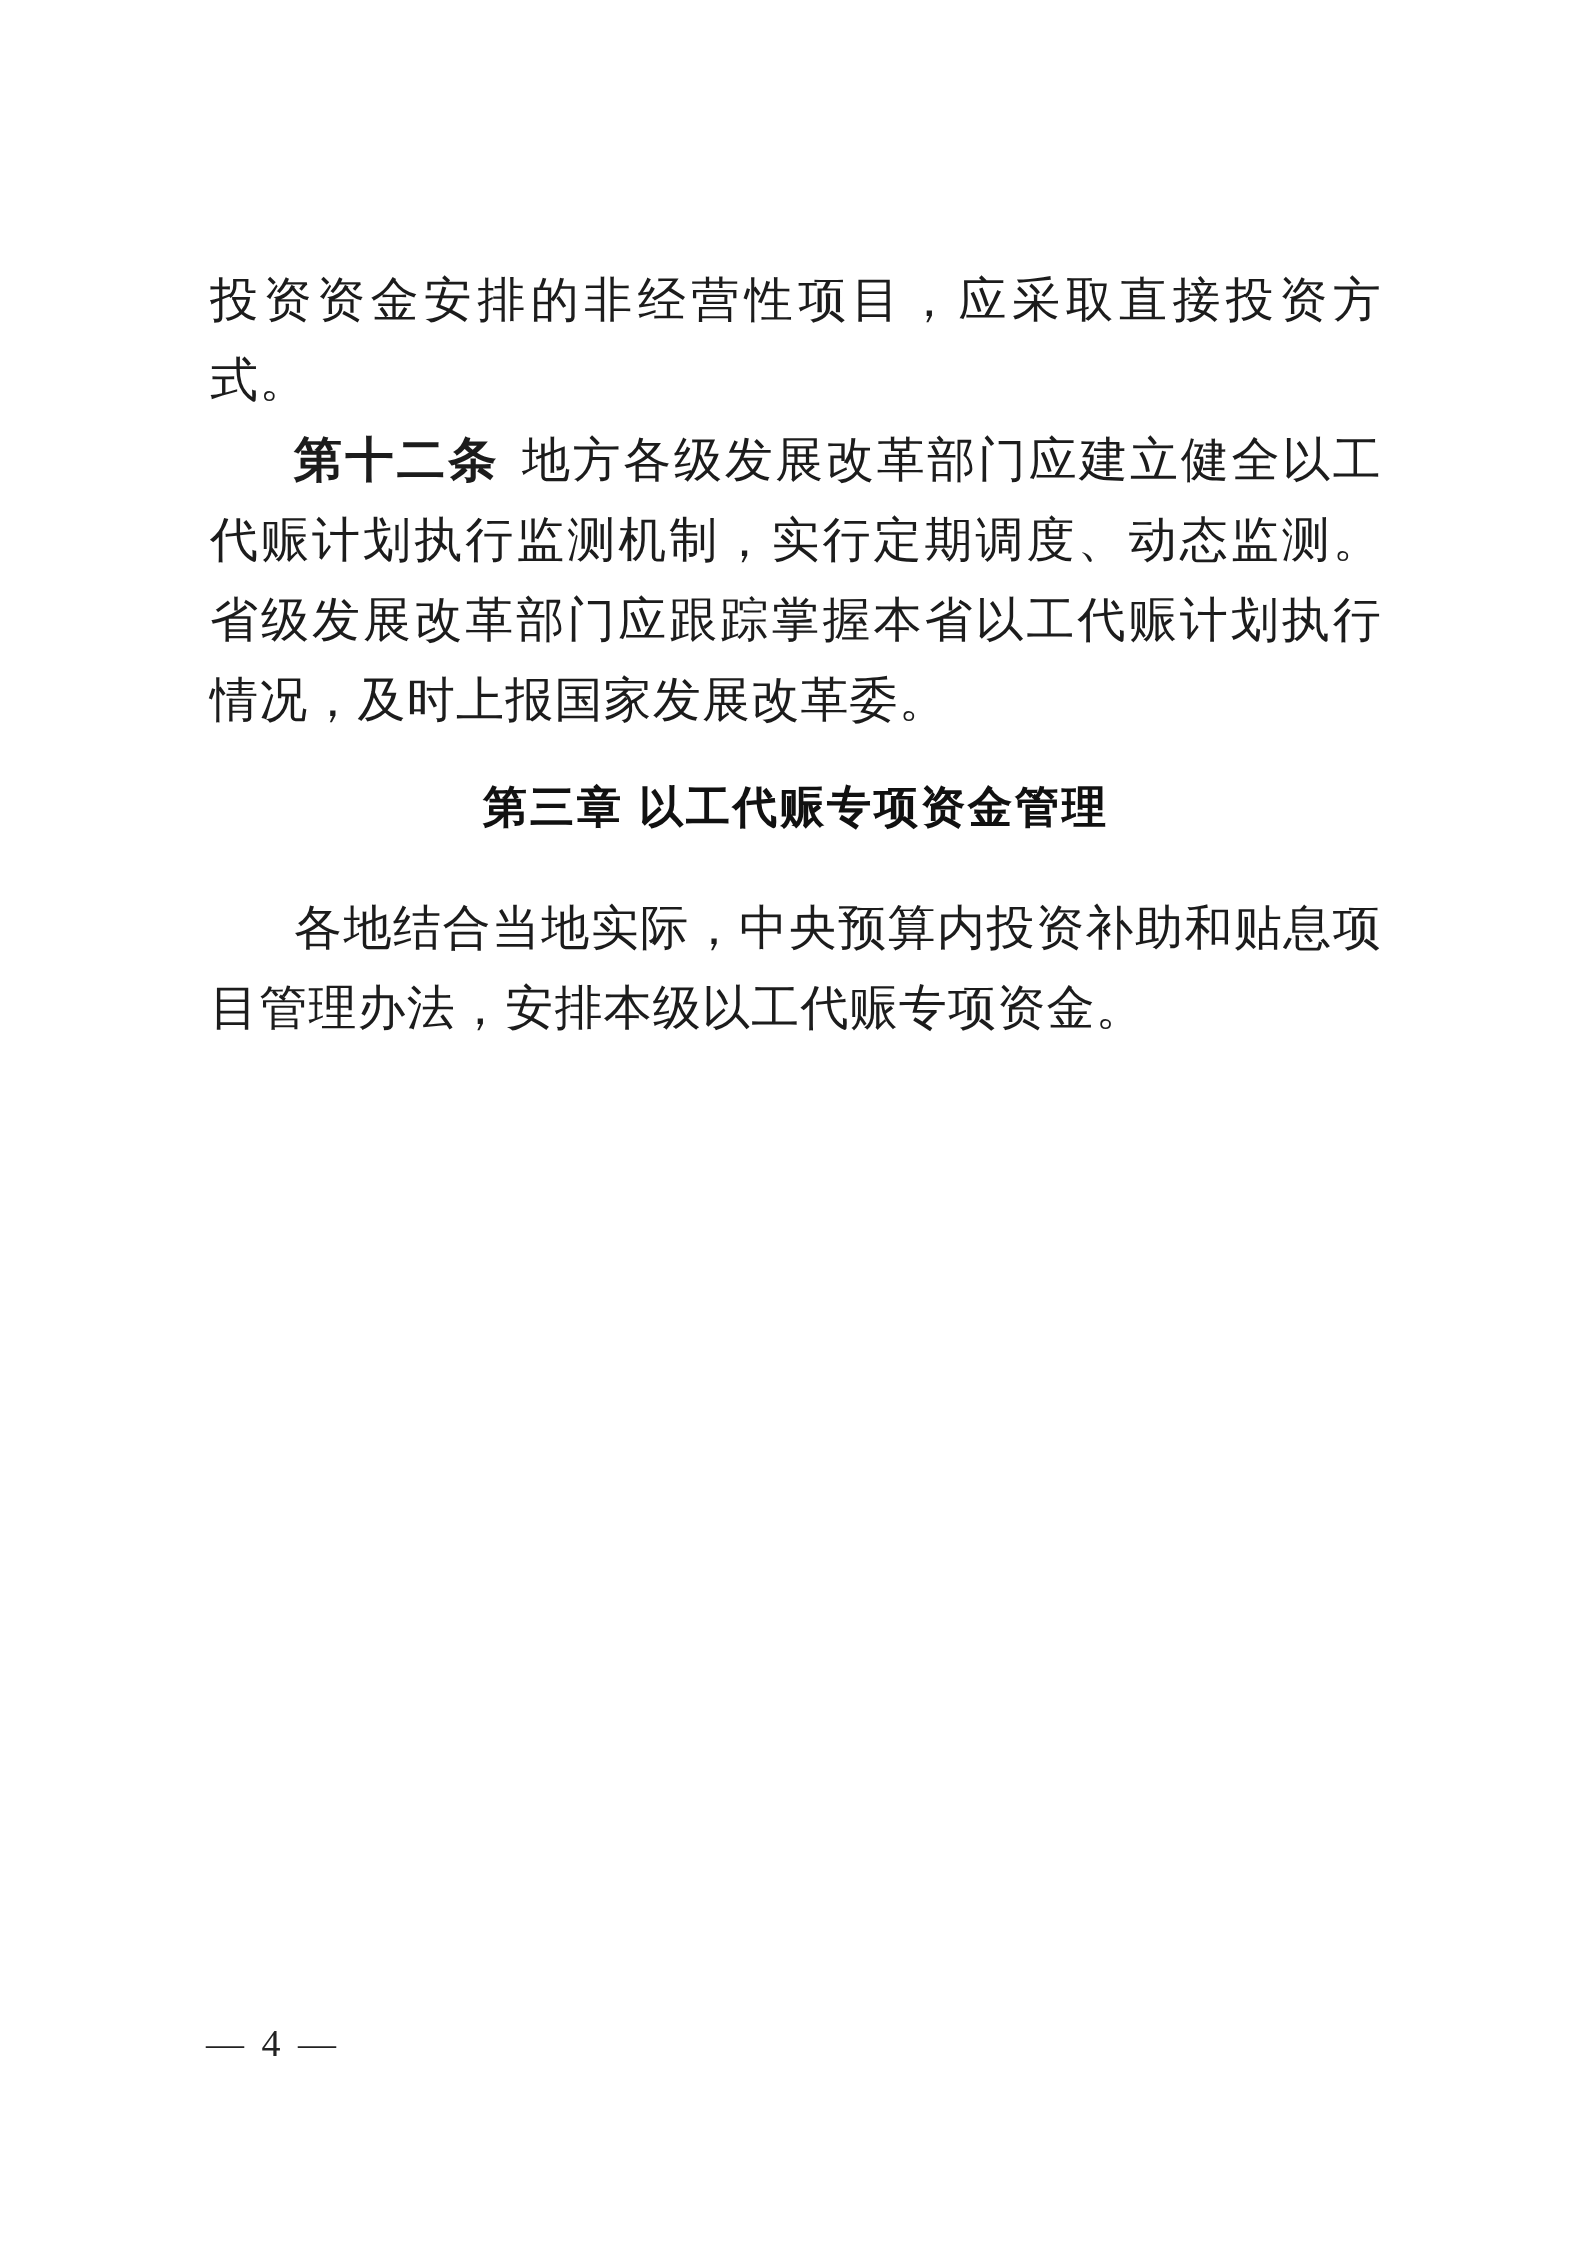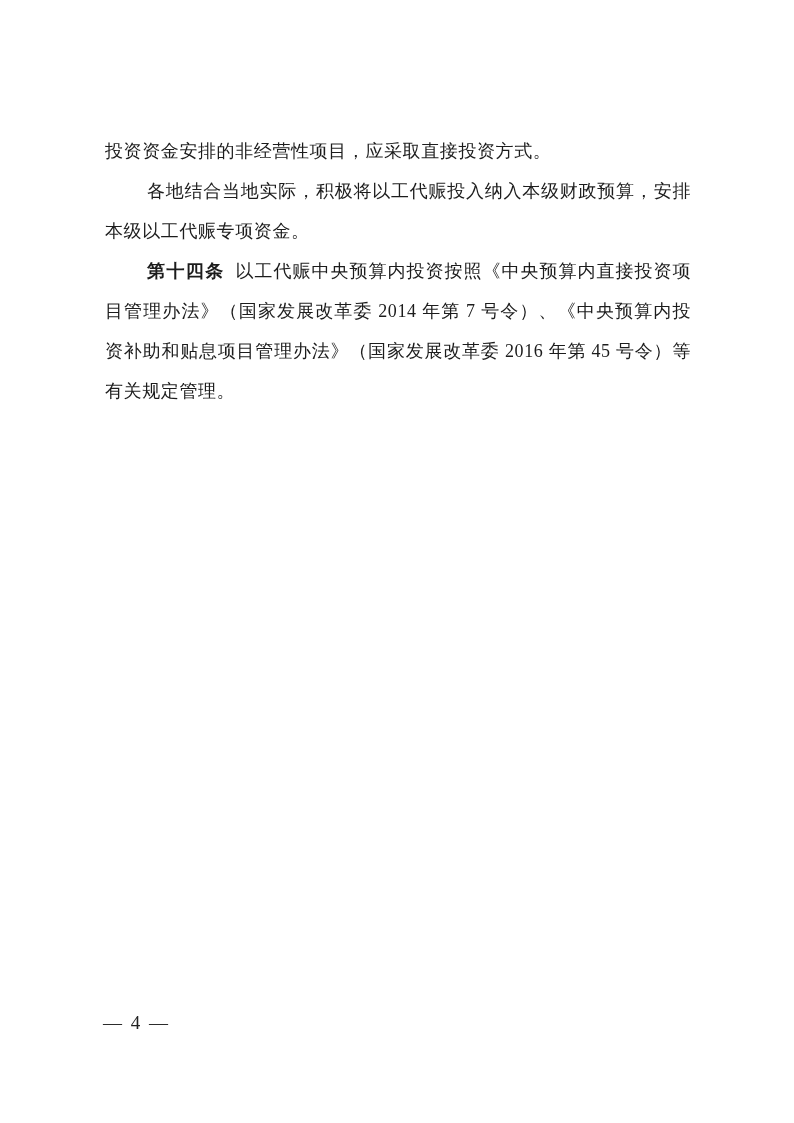--- a/index.html
+++ b/index.html
@@ -17,21 +17,21 @@
     color: #1c1c1c;
   }
   .content {
     position: absolute;
     left: 105px;
     top: 131px;
     width: 586px;
   }
   .para {
     margin: 0;
-    font-size: 18px;
+    font-size: 24px;
     line-height: 40px;
     text-align: justify;
     text-justify: inter-character;
     letter-spacing: 0.6px;
   }
   .para .body-text {
     font-family: "Liberation Serif", "DejaVu Serif", serif;
   }
   .indent {
     text-indent: 42px;
@@ -65,24 +65,25 @@
 </style>
 </head>
 <body>
 
 <div class="page">
   <div class="content">
 
     <p class="para"><span class="body-text">投资资金安排的非经营性项目，应采取直接投资方式。</span></p>
 
 
+    <p class="para indent"><span class="lead">第十二条</span><span class="body-text">地方各级发展改革部门应建立健全以工代赈计划执行监测机制，实行定期调度、动态监测。省级发展改革部门应跟踪掌握本省以工代赈计划执行情况，及时上报国家发展改革委。</span></p>
+
+    <h2 class="chapter-heading">第三章 以工代赈专项资金管理</h2>
 
 
+    <p class="para indent"><span class="body-text">各地结合当地实际，中央预算内投资补助和贴息项目管理办法，安排本级以工代赈专项资金。</span></p>
 
-    <p class="para indent"><span class="body-text">各地结合当地实际，积极将以工代赈投入纳入本级财政预算，安排本级以工代赈专项资金。</span></p>
-
-    <p class="para indent"><span class="lead">第十四条</span><span class="body-text">以工代赈中央预算内投资按照《中央预算内直接投资项目管理办法》（国家发展改革委 2014 年第 7 号令）、《中央预算内投资补助和贴息项目管理办法》（国家发展改革委 2016 年第 45 号令）等有关规定管理。</span></p>
 
 
   </div>
 
   <div class="footer-page-number">— 4 —</div>
 </div>
 
 </body></html>

